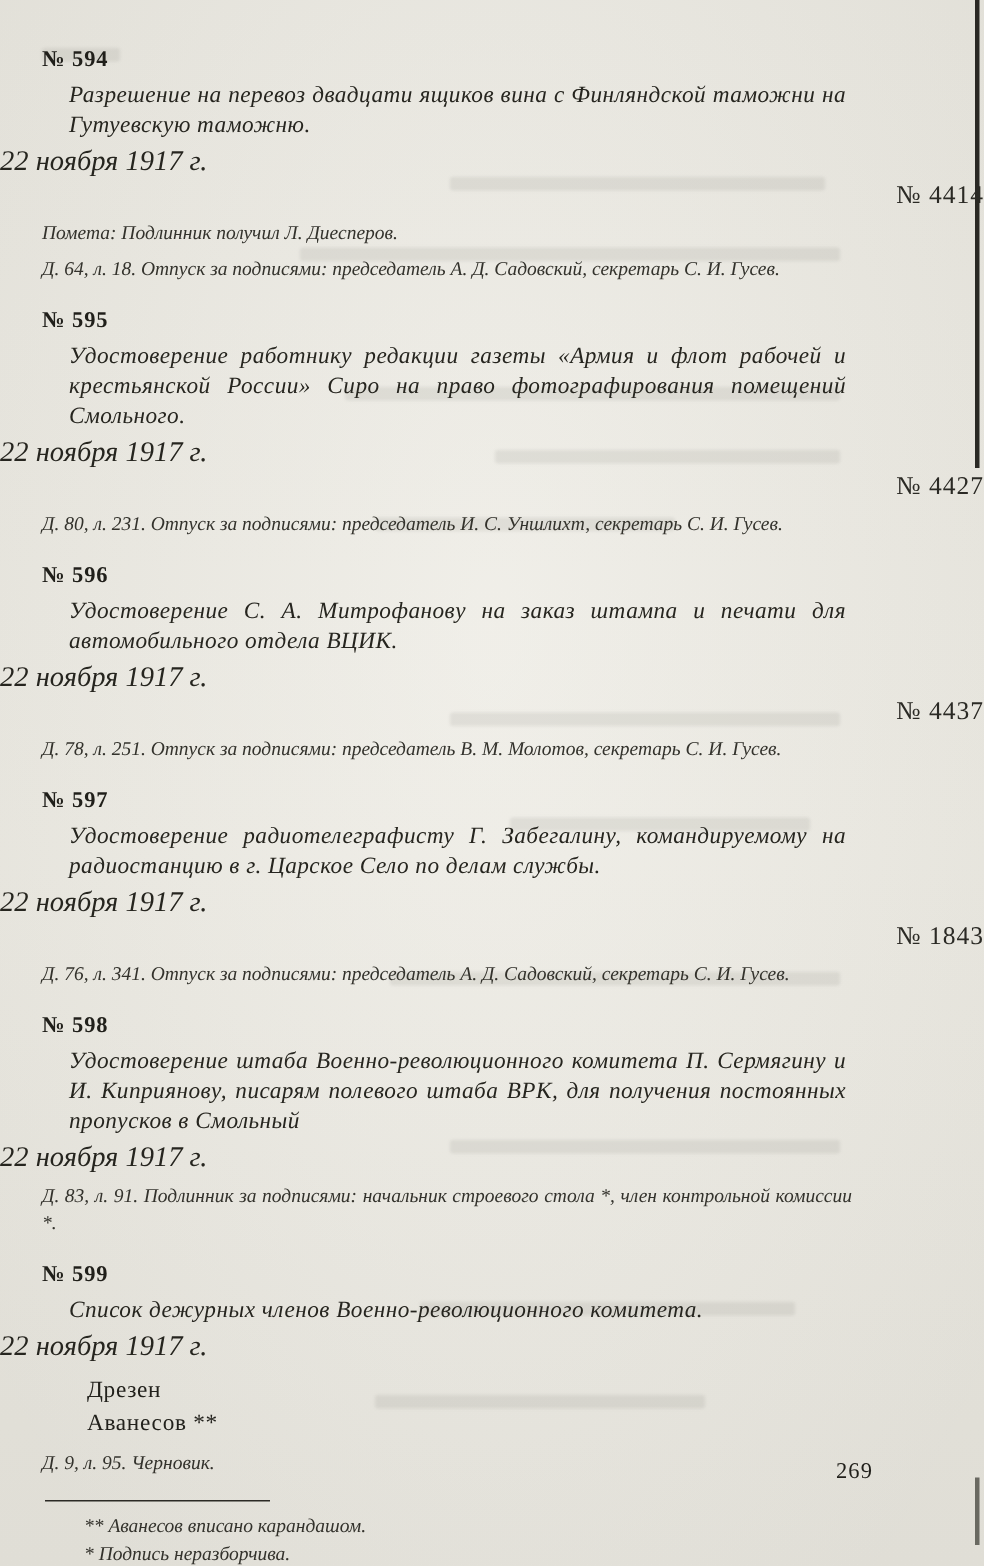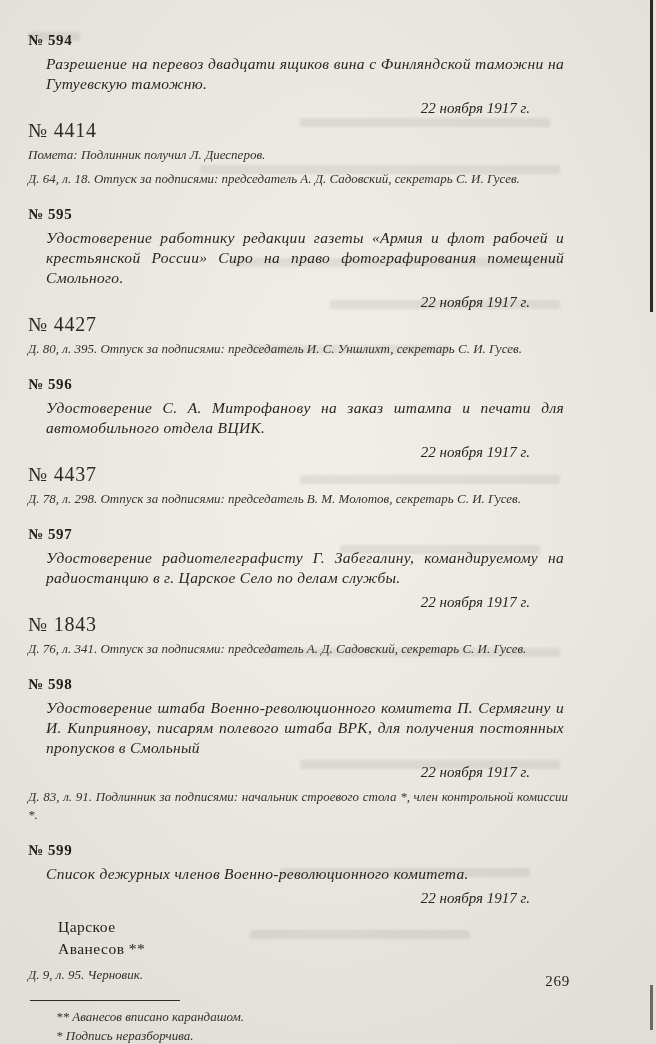--- a/index.html
+++ b/index.html
@@ -45,26 +45,26 @@
     line-height: 20px; color: #201f1a;
   }
   .entry-title {
     margin: 4px 92px 0 46px;
     font-size: 15.5px; font-style: italic; font-weight: 500;
     line-height: 20px; letter-spacing: 0.02em;
     text-align: justify; color: #26251f;
   }
   .entry-date {
     margin: 4px 126px 0 0;
-    font-size: 15px; font-style: italic;
-    text-align: right; line-height: 20px; color: #26251f;
+    font-size: 19px; font-style: italic;
+    line-height: 20px; color: #26251f;
   }
   .entry-docnum {
     margin-left: 28px; margin-top: 2px;
-    font-size: 20px; line-height: 20px; letter-spacing: 0.04em;
+    font-size: 17px; line-height: 20px; letter-spacing: 0.04em; text-align: right;
   }
   .entry-nota, .entry-ref {
     margin: 6px 88px 0 28px;
     font-size: 13px; font-style: italic;
     line-height: 18px; text-align: justify; color: #33322c;
   }
   .signatories {
     margin: 8px 0 0 58px;
     font-size: 15.5px; line-height: 22px; letter-spacing: 0.03em;
     color: #22211c;
@@ -75,21 +75,21 @@
     border-top: 1.5px solid #2b2a25;
     margin: 14px 0 6px 30px;
   }
   .footnote {
     margin-left: 56px; margin-right: 120px;
     font-size: 13px; font-style: italic;
     line-height: 19px; color: #33322c;
   }
 
   .page-number {
-    position: absolute; right: 86px; bottom: 54px;
+    position: absolute; right: 74px; bottom: 54px;
     font-size: 15px; letter-spacing: 0.05em; color: #201f1a;
   }
 </style>
 </head>
 <body>
 
 <div id="scan-page">
 
   <div class="edge-line-top"></div>
   <div class="edge-line-bottom"></div>
@@ -116,29 +116,29 @@
     <div class="entry-docnum">№ 4414</div>
     <div class="entry-nota">Помета: Подлинник получил Л. Диесперов.</div>
     <div class="entry-ref">Д. 64, л. 18. Отпуск за подписями: председатель А. Д. Садовский, секретарь С. И. Гусев.</div>
   </div>
 
   <div class="entry">
     <div class="entry-number">№ 595</div>
     <div class="entry-title">Удостоверение работнику редакции газеты «Армия и флот рабочей и крестьянской России» Сиро на право фотографирования помещений Смольного.</div>
     <div class="entry-date">22 ноября 1917 г.</div>
     <div class="entry-docnum">№ 4427</div>
-    <div class="entry-ref">Д. 80, л. 395. Отпуск за подписями: председатель И. С. Уншлихт, секретарь С. И. Гусев.</div>
+    <div class="entry-ref">Д. 80, л. 231. Отпуск за подписями: председатель И. С. Уншлихт, секретарь С. И. Гусев.</div>
   </div>
 
   <div class="entry">
     <div class="entry-number">№ 596</div>
     <div class="entry-title">Удостоверение С. А. Митрофанову на заказ штампа и печати для автомобильного отдела ВЦИК.</div>
     <div class="entry-date">22 ноября 1917 г.</div>
     <div class="entry-docnum">№ 4437</div>
-    <div class="entry-ref">Д. 78, л. 298. Отпуск за подписями: председатель В. М. Молотов, секретарь С. И. Гусев.</div>
+    <div class="entry-ref">Д. 78, л. 251. Отпуск за подписями: председатель В. М. Молотов, секретарь С. И. Гусев.</div>
   </div>
 
   <div class="entry">
     <div class="entry-number">№ 597</div>
     <div class="entry-title">Удостоверение радиотелеграфисту Г. Забегалину, командируемому на радиостанцию в г. Царское Село по делам службы.</div>
     <div class="entry-date">22 ноября 1917 г.</div>
     <div class="entry-docnum">№ 1843</div>
     <div class="entry-ref">Д. 76, л. 341. Отпуск за подписями: председатель А. Д. Садовский, секретарь С. И. Гусев.</div>
   </div>
 
@@ -147,21 +147,21 @@
     <div class="entry-title">Удостоверение штаба Военно-революционного комитета П. Сермягину и И. Киприянову, писарям полевого штаба ВРК, для получения постоянных пропусков в Смольный</div>
     <div class="entry-date">22 ноября 1917 г.</div>
     <div class="entry-ref">Д. 83, л. 91. Подлинник за подписями: начальник строевого стола *, член контрольной комиссии *.</div>
   </div>
 
   <div class="entry">
     <div class="entry-number">№ 599</div>
     <div class="entry-title">Список дежурных членов Военно-революционного комитета.</div>
     <div class="entry-date">22 ноября 1917 г.</div>
     <div class="signatories">
-      <div>Царское</div>
+      <div>Дрезен</div>
       <div>Аванесов **</div>
     </div>
     <div class="entry-ref">Д. 9, л. 95. Черновик.</div>
   </div>
 
   <div class="footnote-divider"></div>
   <div class="footnote">** Аванесов вписано карандашом.</div>
   <div class="footnote">* Подпись неразборчива.</div>
 
   <div class="page-number">269</div>

